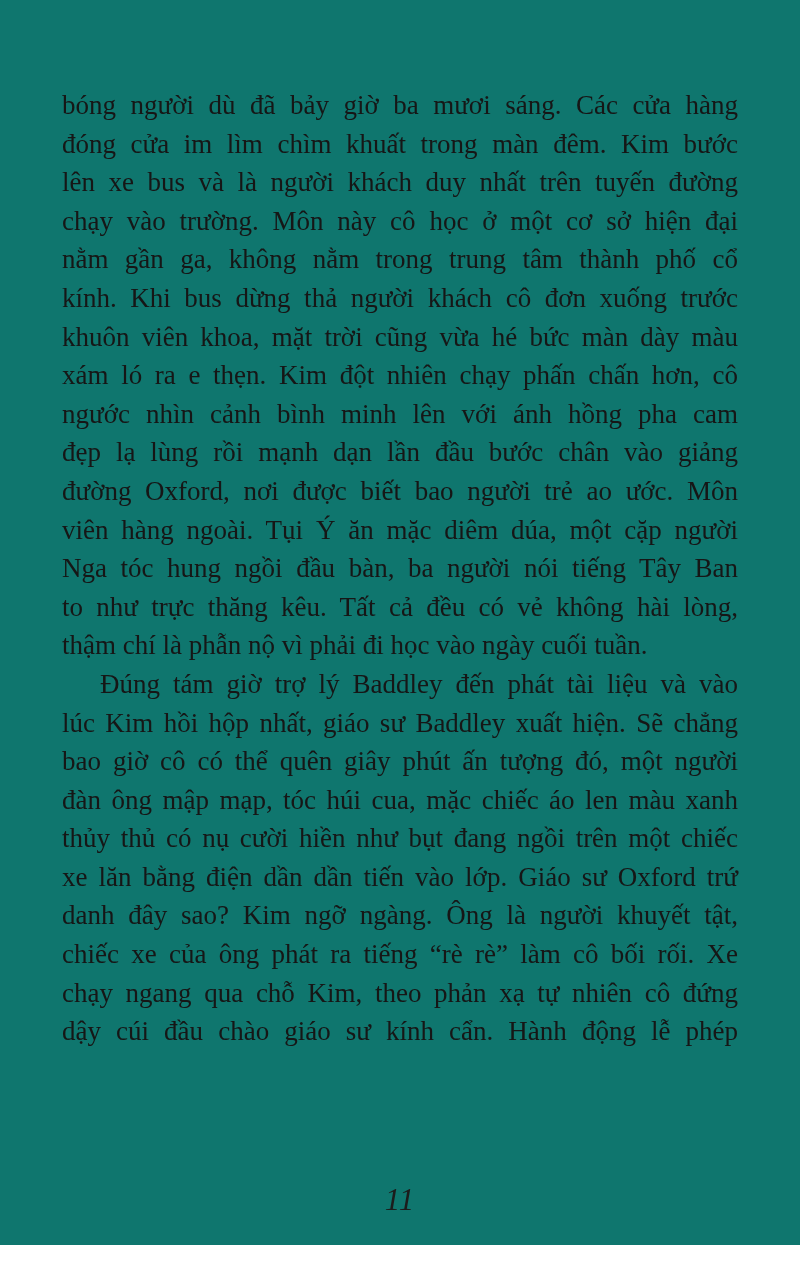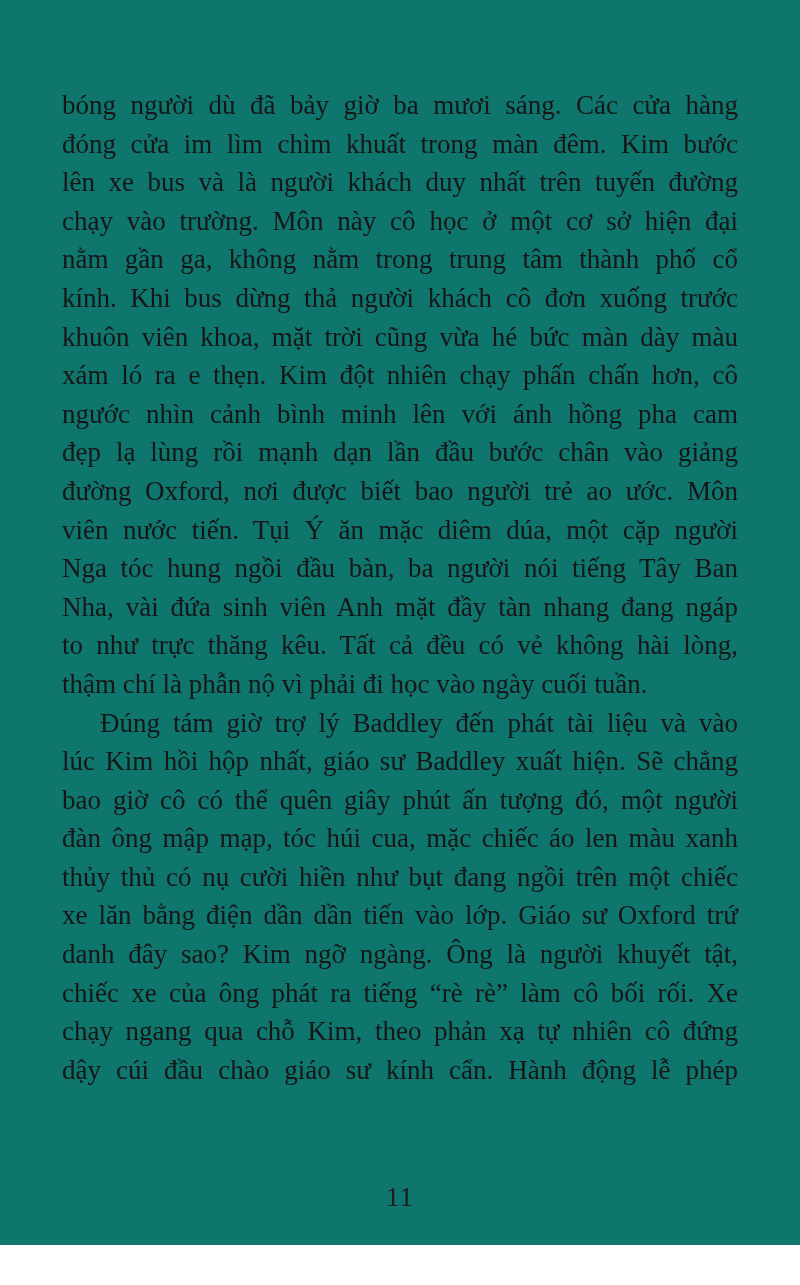--- a/index.html
+++ b/index.html
@@ -37,21 +37,22 @@
     text-indent: 38px;
   }
   
   .paragraph { margin: 0; padding: 0; }
   .page-number {
     position: absolute;
     top: 1182px;
     left: 0;
     width: 100%;
     text-align: center;
-    font-size: 27px;
+    font-style: italic;
+    font-size: 31px;
     letter-spacing: 1px;
     color: #1c1c1c;
   }
 </style>
 </head>
 <body>
 
 <div class="book-page">
 
   <div class="text-block">
@@ -61,23 +62,22 @@
       <div class="line">đóng cửa im lìm chìm khuất trong màn đêm. Kim bước</div>
       <div class="line">lên xe bus và là người khách duy nhất trên tuyến đường</div>
       <div class="line">chạy vào trường. Môn này cô học ở một cơ sở hiện đại</div>
       <div class="line">nằm gần ga, không nằm trong trung tâm thành phố cổ</div>
       <div class="line">kính. Khi bus dừng thả người khách cô đơn xuống trước</div>
       <div class="line">khuôn viên khoa, mặt trời cũng vừa hé bức màn dày màu</div>
       <div class="line">xám ló ra e thẹn. Kim đột nhiên chạy phấn chấn hơn, cô</div>
       <div class="line">ngước nhìn cảnh bình minh lên với ánh hồng pha cam</div>
       <div class="line">đẹp lạ lùng rồi mạnh dạn lần đầu bước chân vào giảng</div>
       <div class="line">đường Oxford, nơi được biết bao người trẻ ao ước. Môn</div>
-      <div class="line">viên nước tiến. Tụi Ý ăn mặc diêm dúa, một cặp người</div>
+      <div class="line">viên hàng ngoài. Tụi Ý ăn mặc diêm dúa, một cặp người</div>
       <div class="line">Nga tóc hung ngồi đầu bàn, ba người nói tiếng Tây Ban</div>
-      <div class="line">Nha, vài đứa sinh viên Anh mặt đầy tàn nhang đang ngáp</div>
       <div class="line">to như trực thăng kêu. Tất cả đều có vẻ không hài lòng,</div>
       <div class="line para-last">thậm chí là phẫn nộ vì phải đi học vào ngày cuối tuần.</div>
     </div>
 
     <div class="paragraph">
       <div class="line indent-first">Đúng tám giờ trợ lý Baddley đến phát tài liệu và vào</div>
       <div class="line">lúc Kim hồi hộp nhất, giáo sư Baddley xuất hiện. Sẽ chẳng</div>
       <div class="line">bao giờ cô có thể quên giây phút ấn tượng đó, một người</div>
       <div class="line">đàn ông mập mạp, tóc húi cua, mặc chiếc áo len màu xanh</div>
       <div class="line">thủy thủ có nụ cười hiền như bụt đang ngồi trên một chiếc</div>

